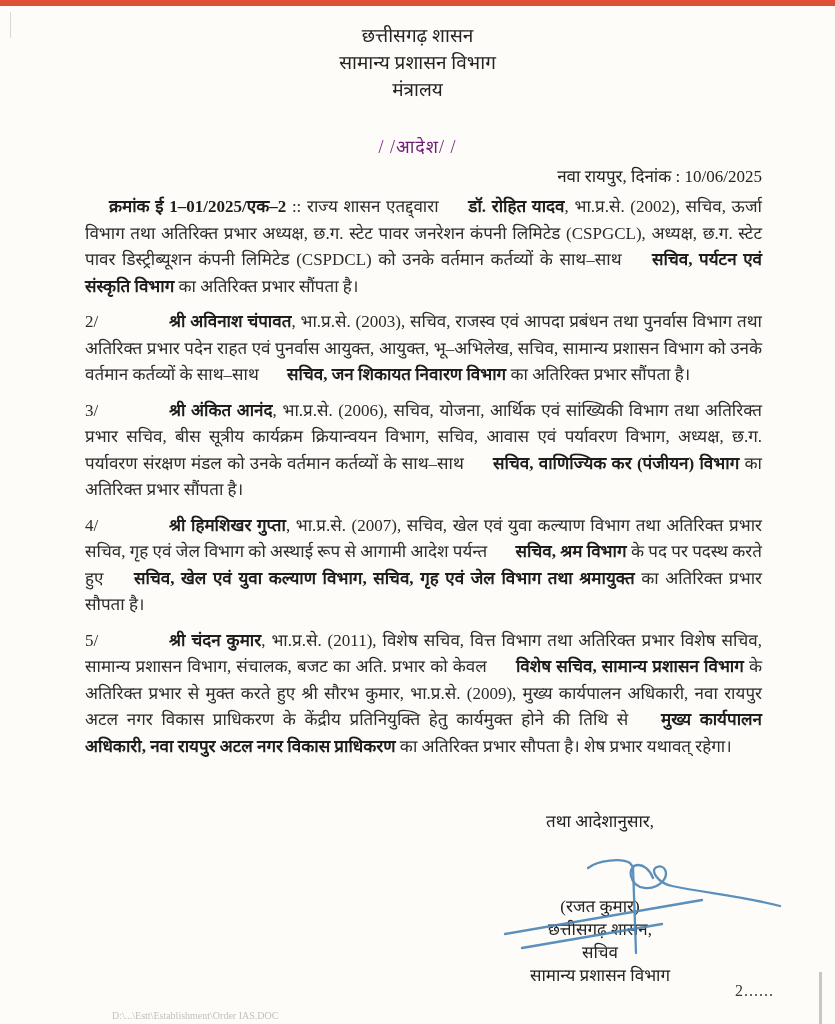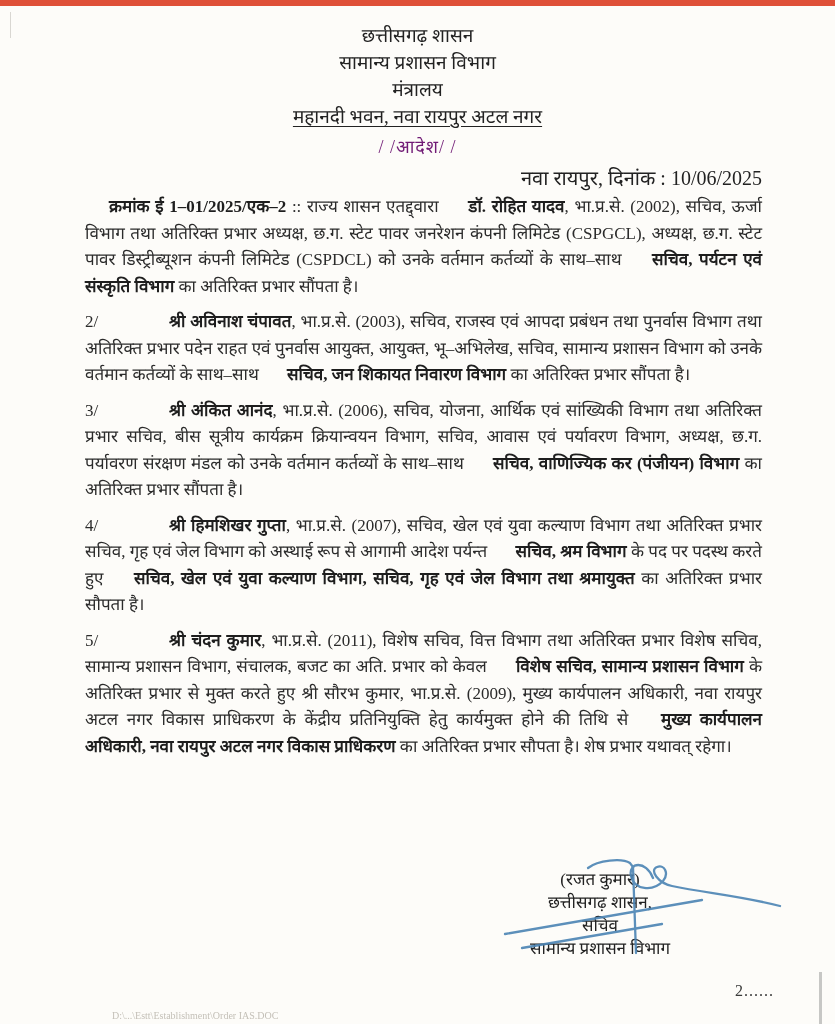--- a/index.html
+++ b/index.html
@@ -30,21 +30,21 @@
     position:absolute;top:22px;left:0;width:100%;
     text-align:center;font-size:19px;line-height:27px;color:#222;
   }
   .hdr .u{ text-decoration:underline; text-underline-offset:3px; }
   .order-title{
     position:absolute;top:134px;left:0;width:100%;
     text-align:center;font-size:18px;color:#701a75;letter-spacing:1px;
   }
   .date-line{
     position:absolute;top:164px;left:85px;width:677px;
-    text-align:right;font-size:20px;color:#222;
+    text-align:right;font-size:17px;color:#222;
   }
   .bodyblock{
     position:absolute;top:194px;left:85px;width:677px;
     font-size:17px;line-height:26.5px;text-align:justify;
   }
   .bodyblock p{margin:0 0 9px 0;}
   .para-num:not(:empty){display:inline-block;min-width:60px;}
   b{font-weight:700;color:#1e1e1e;margin-left:24px;}
   .signblock{
     position:absolute;top:808px;left:430px;width:340px;
@@ -73,21 +73,20 @@
 
 <div class="page">
 
   <div class="topbar" style="background: rgb(223, 80, 56);"></div>
   <div class="scan-mark-left"></div>
 
   <div class="hdr">
     <div>छत्तीसगढ़ शासन</div>
     <div>सामान्य प्रशासन विभाग</div>
     <div>मंत्रालय</div>
-    <div class="u">महानदी भवन, नवा रायपुर अटल नगर</div>
   </div>
 
   <div class="order-title">/ /आदेश/ /</div>
 
   <div class="date-line">नवा रायपुर, दिनांक : 10/06/2025</div>
 
   <div class="bodyblock">
     <p>
       <span class="para-num"></span><span><b>क्रमांक ई 1–01/2025/एक–2</b><span> :: राज्य शासन एतद्द्वारा </span><b>डॉ. रोहित यादव</b><span>, भा.प्र.से. (2002), सचिव, ऊर्जा विभाग तथा अतिरिक्त प्रभार अध्यक्ष, छ.ग. स्टेट पावर जनरेशन कंपनी लिमिटेड (CSPGCL), अध्यक्ष, छ.ग. स्टेट पावर डिस्ट्रीब्यूशन कंपनी लिमिटेड (CSPDCL) को उनके वर्तमान कर्तव्यों के साथ–साथ </span><b>सचिव, पर्यटन एवं संस्कृति विभाग</b><span> का अतिरिक्त प्रभार सौंपता है।</span></span>
     </p>
@@ -99,20 +98,21 @@
     </p>
     <p>
       <span class="para-num">4/</span><span><b>श्री हिमशिखर गुप्ता</b><span>, भा.प्र.से. (2007), सचिव, खेल एवं युवा कल्याण विभाग तथा अतिरिक्त प्रभार सचिव, गृह एवं जेल विभाग को अस्थाई रूप से आगामी आदेश पर्यन्त </span><b>सचिव, श्रम विभाग</b><span> के पद पर पदस्थ करते हुए </span><b>सचिव, खेल एवं युवा कल्याण विभाग, सचिव, गृह एवं जेल विभाग तथा श्रमायुक्त</b><span> का अतिरिक्त प्रभार सौपता है।</span></span>
     </p>
     <p>
       <span class="para-num">5/</span><span><b>श्री चंदन कुमार</b><span>, भा.प्र.से. (2011), विशेष सचिव, वित्त विभाग तथा अतिरिक्त प्रभार विशेष सचिव, सामान्य प्रशासन विभाग, संचालक, बजट का अति. प्रभार को केवल </span><b>विशेष सचिव, सामान्य प्रशासन विभाग</b><span> के अतिरिक्त प्रभार से मुक्त करते हुए श्री सौरभ कुमार, भा.प्र.से. (2009), मुख्य कार्यपालन अधिकारी, नवा रायपुर अटल नगर विकास प्राधिकरण के केंद्रीय प्रतिनियुक्ति हेतु कार्यमुक्त होने की तिथि से </span><b>मुख्य कार्यपालन अधिकारी, नवा रायपुर अटल नगर विकास प्राधिकरण</b><span> का अतिरिक्त प्रभार सौपता है। शेष प्रभार यथावत् रहेगा।</span></span>
     </p>
   </div>
 
   <div class="signblock">
+    <div>तथा आदेशानुसार,</div>
     <div class="sign-gap"></div>
     <div class="sign-lines">(रजत कुमार)</div>
     <div class="sign-lines">छत्तीसगढ़ शासन,</div>
     <div class="sign-lines">सचिव</div>
     <div class="sign-lines">सामान्य प्रशासन विभाग</div>
   </div>
 
   <svg class="signature-svg" viewBox="0 0 320 112" fill="none" xmlns="http://www.w3.org/2000/svg">
     <g stroke="#4b84b4" stroke-width="2.3" stroke-linecap="round" fill="none" opacity="0.9">
       <path d="M108,16 C118,8 142,6 150,11 L153,15 L156,101"></path>

